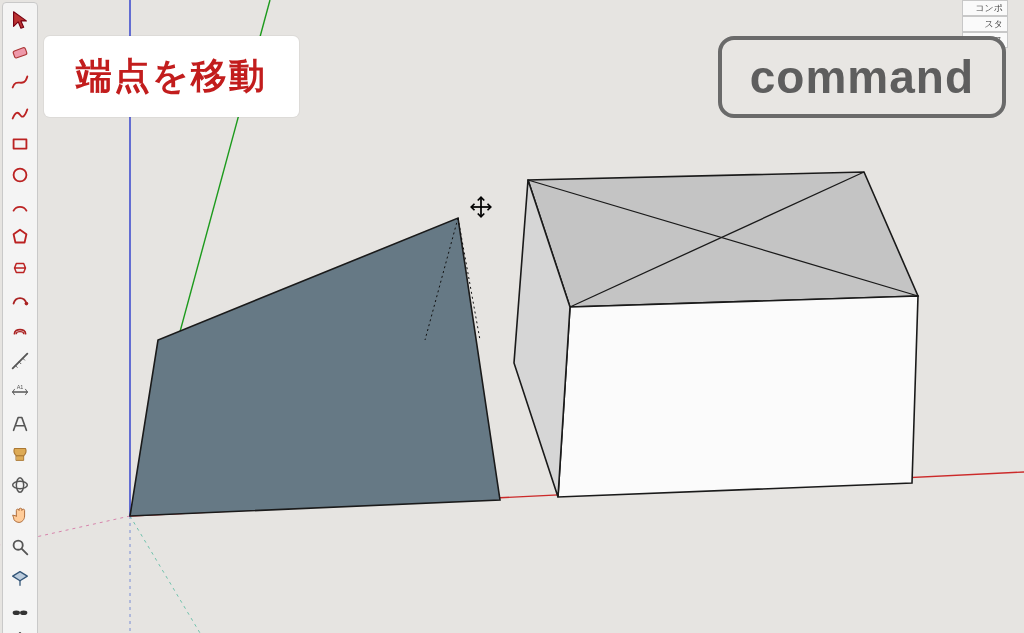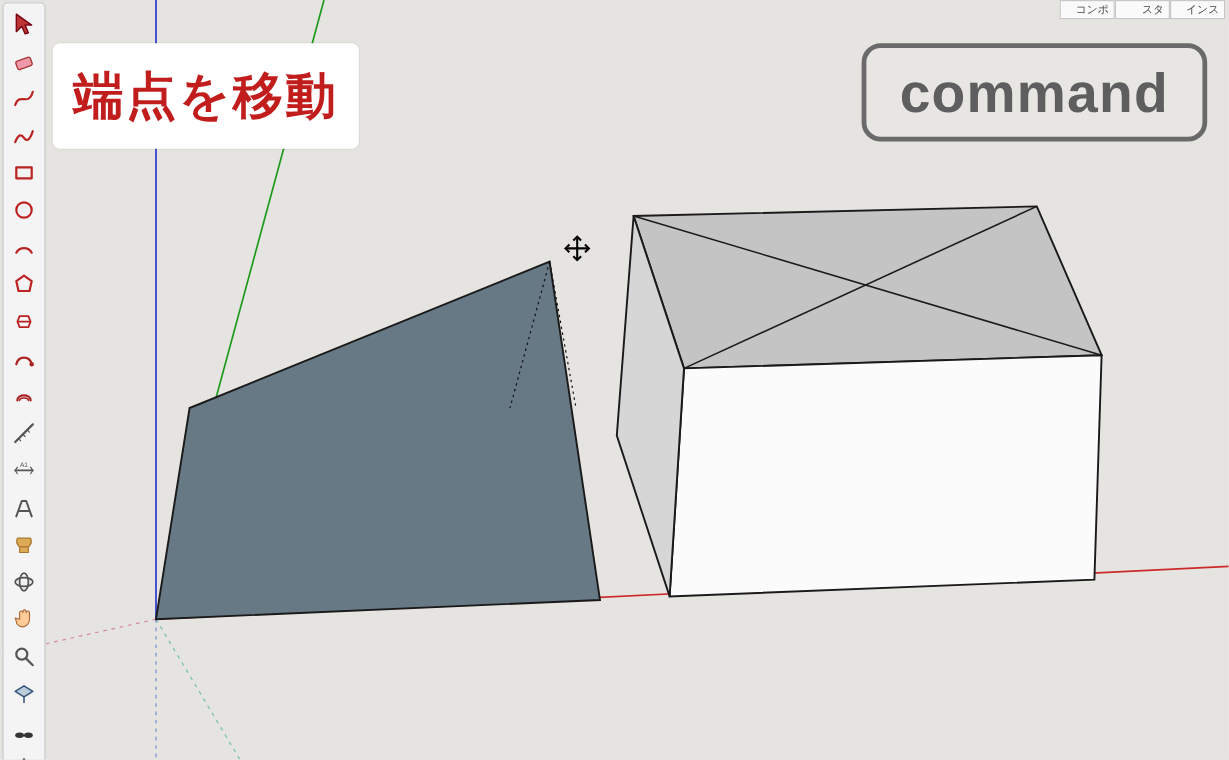--- a/index.html
+++ b/index.html
@@ -53,24 +53,24 @@
     stroke-linecap: round;
     stroke-linejoin: round;
   }
 
   
   .overlay-label {
     position: absolute;
     left: 44px;
     top: 36px;
     background: #ffffff;
-    padding: 16px 17px;
+    padding: 16px 32px;
     border-radius: 6px;
     font-weight: 800;
-    font-size: 42px;
+    font-size: 36px;
     letter-spacing: 2px;
     color: #c21d1d;
     z-index: 60;
     box-shadow: 0 0 0 1px rgba(0,0,0,0.04);
   }
 
   
   .command-badge {
     position: absolute;
     right: 18px;
@@ -83,24 +83,24 @@
     font-size: 46px;
     color: #5e5e5e;
     letter-spacing: 1px;
     z-index: 60;
     font-family: "Helvetica Neue", Arial, sans-serif;
   }
 
   
   .trays {
     position: absolute;
-    right: 3px;
+    right: 16px;
     top: 0;
     display: flex;
-    flex-direction: row;
+    flex-direction: column;
     z-index: 40;
   }
   .tray-tab {
     min-width: 46px;
     height: 16px;
     background: #fafafa;
     border: 1px solid #c8c8c8;
     font-size: 9px;
     line-height: 14px;
     padding: 0 4px;

